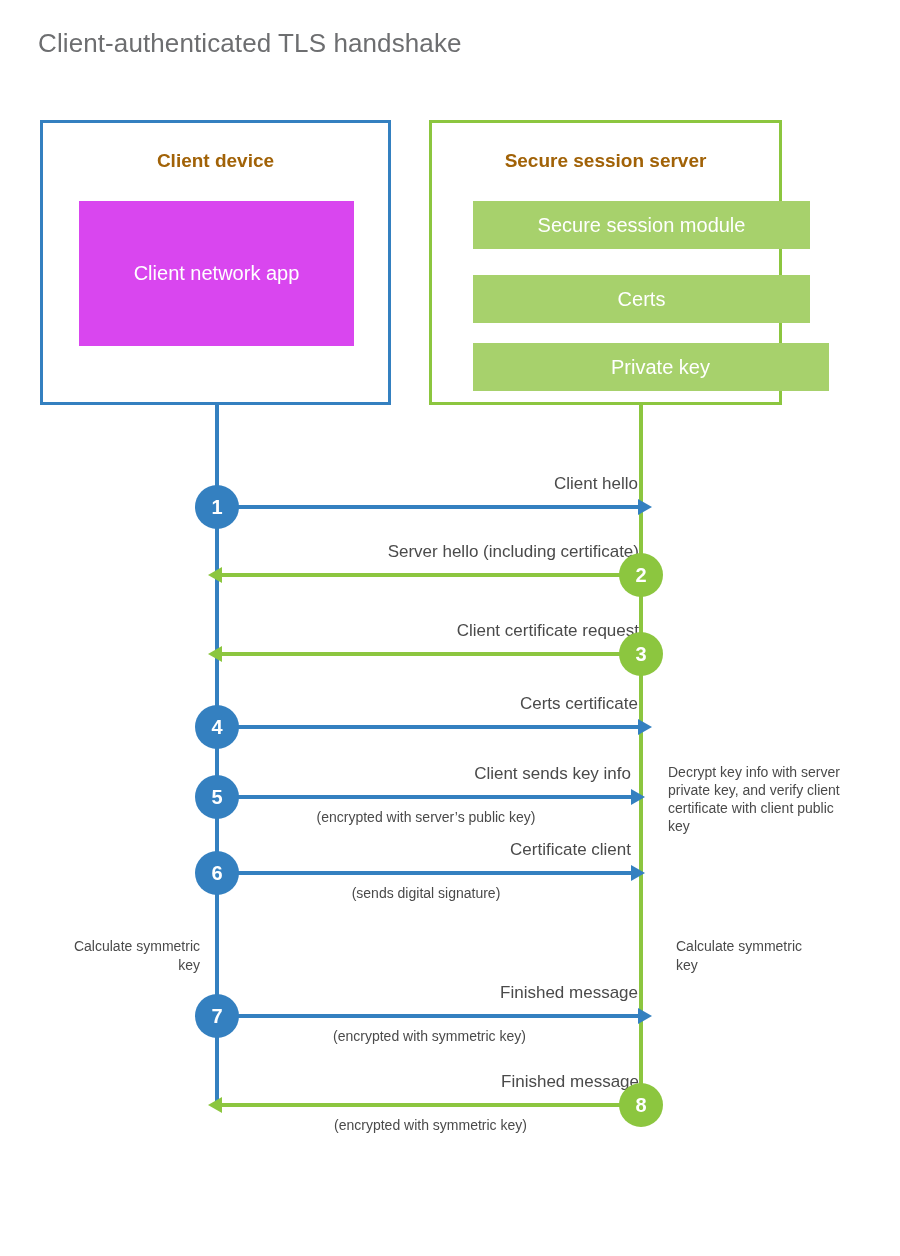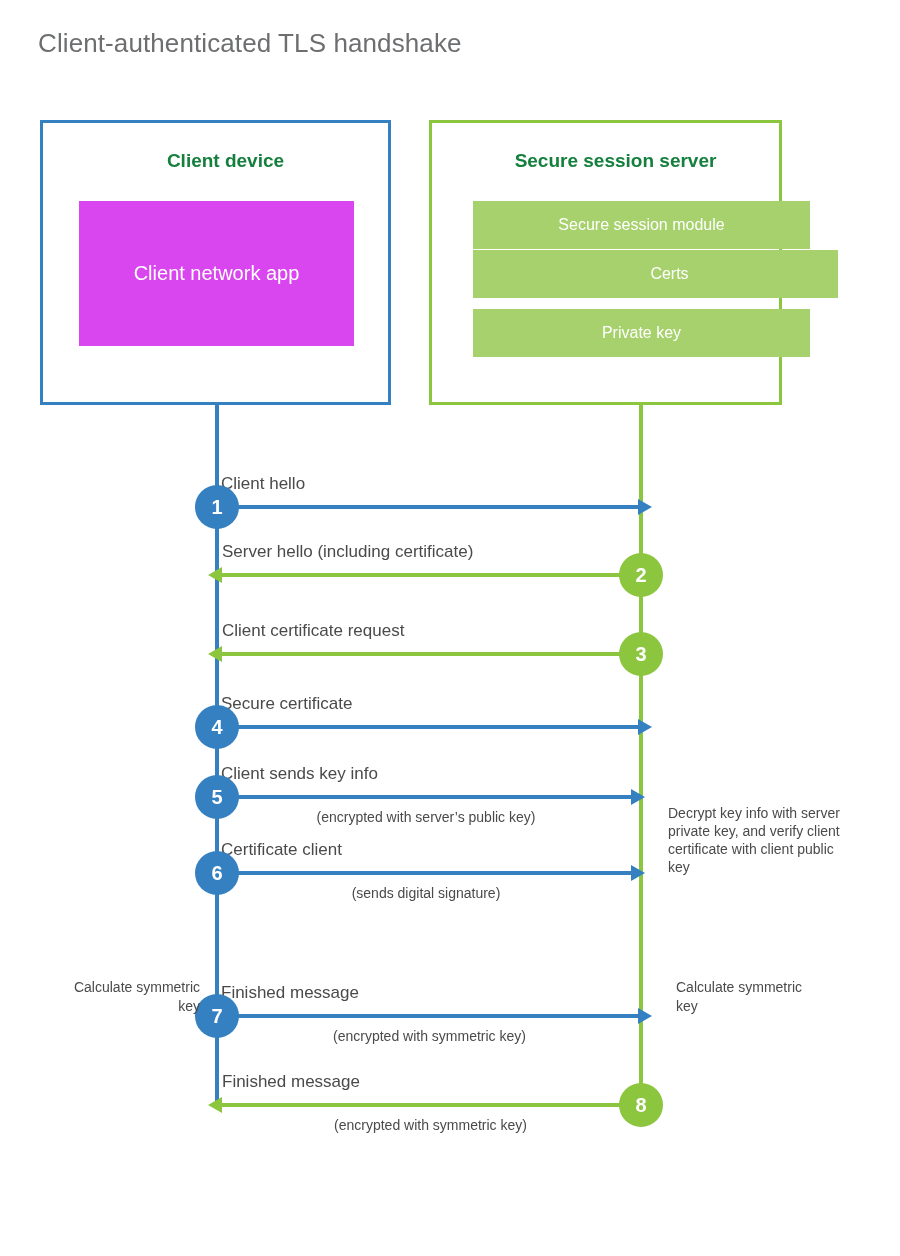--- a/index.html
+++ b/index.html
@@ -48,22 +48,21 @@
     border: 3px solid #8cc63f;
   }
   .entity-title {
     position: absolute;
     top: 27px;
     left: 0;
     width: 100%;
     text-align: center;
     font-size: 19px;
     font-weight: bold;
-    color: #15803d;
-    padding-left: 10px;
+    color: #a16207;
   }
 
   #client-app-block {
     position: absolute;
     left: 36px;
     top: 78px;
     width: 275px;
     height: 145px;
     background: #d946ef;
     color: #ffffff;
@@ -75,29 +74,29 @@
     text-align: center;
   }
 
   .server-bar {
     position: absolute;
     left: 41px;
     width: 337px;
     height: 48px;
     background: #a7d16c;
     color: #ffffff;
-    font-size: 16px;
+    font-size: 20px;
     display: flex;
     align-items: center;
     justify-content: center;
     text-align: center;
   }
   #server-bar-0 { top: 78px; }
-  #server-bar-1 { top: 127px; padding-left: 28px; }
-  #server-bar-2 { top: 186px; }
+  #server-bar-1 { top: 152px; }
+  #server-bar-2 { top: 220px; padding-left: 19px; }
 
   
   .lifeline {
     position: absolute;
     width: 4px;
   }
   #client-lifeline {
     left: 215px;
     top: 404px;
     height: 704px;
@@ -135,21 +134,21 @@
     right: -14px;
   }
   .arrow-head.left.green {
     border-right: 14px solid #8cc63f;
     left: -14px;
   }
 
   .msg-label {
     position: absolute;
     width: 100%;
-    text-align: left;
+    text-align: right;
     font-size: 17px;
     color: #4a4a4a;
     bottom: 11px;
     white-space: nowrap;
   }
   .msg-sublabel {
     position: absolute;
     width: 100%;
     text-align: center;
     font-size: 14px;
@@ -173,21 +172,20 @@
   }
   .step-badge.blue { background: #3480c0; }
   .step-badge.green { background: #8cc63f; }
 
   
   .side-note {
     position: absolute;
     font-size: 14px;
     line-height: 18px;
     color: #4a4a4a;
-    margin-top: 41px;
   }
   #server-decrypt-note {
     left: 668px;
     top: 763px;
     width: 175px;
     text-align: left;
   }
   #client-calc-note {
     left: 60px;
     top: 937px;
@@ -241,21 +239,21 @@
   <div class="msg-line green" style="width:100%;">
     <div class="arrow-head left green"></div>
   </div>
   <div class="msg-label">Client certificate request</div>
 </div>
 
 <div class="message" id="msg-4" style="left:221px; top:725px; width:417px;">
   <div class="msg-line blue" style="width:100%;">
     <div class="arrow-head right blue"></div>
   </div>
-  <div class="msg-label">Secure certificate</div>
+  <div class="msg-label">Certs certificate</div>
 </div>
 
 <div class="message" id="msg-5" style="left:221px; top:795px; width:410px;">
   <div class="msg-line blue" style="width:100%;">
     <div class="arrow-head right blue"></div>
   </div>
   <div class="msg-label">Client sends key info</div>
   <div class="msg-sublabel">(encrypted with server’s public key)</div>
 </div>
 

